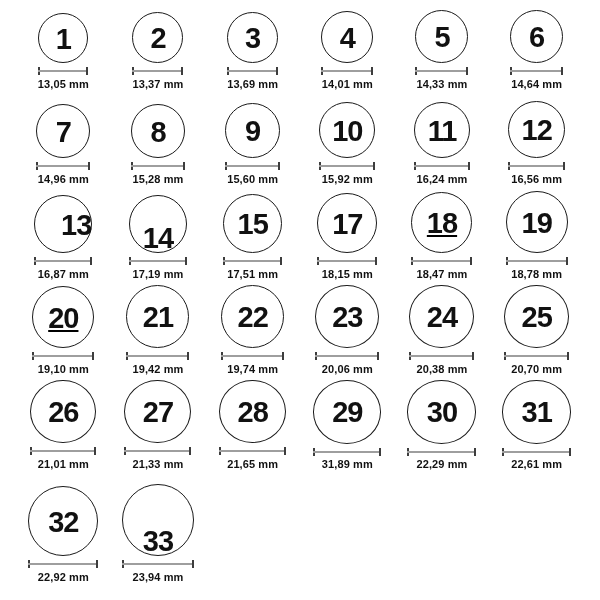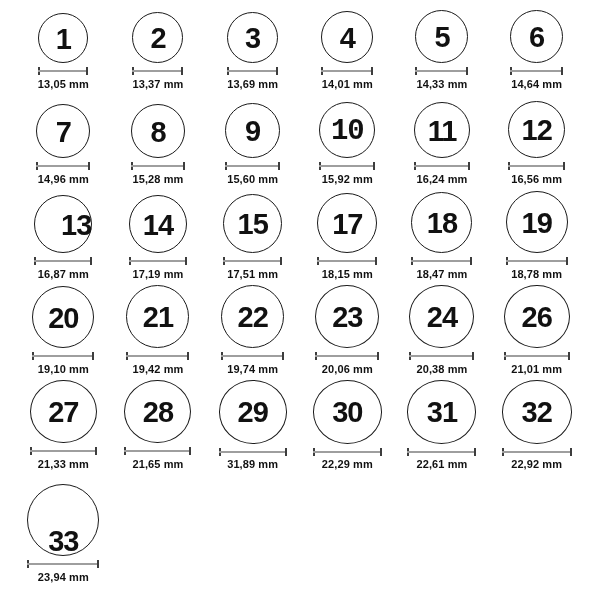--- a/index.html
+++ b/index.html
@@ -182,21 +182,21 @@
       <span class="num">9</span>
     </div>
     <div class="measure" style="width: 55px;">
       <span class="tick left"></span>
       <span class="bar"></span>
       <span class="tick right"></span>
     </div>
     <div class="label">15,60 mm</div>
   </div>
       <div class="cell">
-    <div class="circle" style="width: 56px; height: 56px; font-family: Liberation Mono, monospace;">
+    <div class="circle" style="width: 56px; height: 56px;">
       <span class="num">10</span>
     </div>
     <div class="measure" style="width: 56px;">
       <span class="tick left"></span>
       <span class="bar"></span>
       <span class="tick right"></span>
     </div>
     <div class="label">15,92 mm</div>
   </div>
       <div class="cell">
@@ -226,21 +226,21 @@
       <span class="num">13</span>
     </div>
     <div class="measure" style="width: 58px;">
       <span class="tick left"></span>
       <span class="bar"></span>
       <span class="tick right"></span>
     </div>
     <div class="label">16,87 mm</div>
   </div>
       <div class="cell">
-    <div class="circle" style="width: 58px; height: 58px;">
+    <div class="circle" style="width: 58px; height: 58px; align-items: flex-end;">
       <span class="num">14</span>
     </div>
     <div class="measure" style="width: 58px;">
       <span class="tick left"></span>
       <span class="bar"></span>
       <span class="tick right"></span>
     </div>
     <div class="label">17,19 mm</div>
   </div>
       <div class="cell">
@@ -259,21 +259,21 @@
       <span class="num">17</span>
     </div>
     <div class="measure" style="width: 60px;">
       <span class="tick left"></span>
       <span class="bar"></span>
       <span class="tick right"></span>
     </div>
     <div class="label">18,15 mm</div>
   </div>
       <div class="cell">
-    <div class="circle" style="width: 61px; height: 61px;">
+    <div class="circle" style="width: 61px; height: 61px; text-decoration: underline;">
       <span class="num">18</span>
     </div>
     <div class="measure" style="width: 61px;">
       <span class="tick left"></span>
       <span class="bar"></span>
       <span class="tick right"></span>
     </div>
     <div class="label">18,47 mm</div>
   </div>
       <div class="cell">
@@ -281,21 +281,21 @@
       <span class="num">19</span>
     </div>
     <div class="measure" style="width: 62px;">
       <span class="tick left"></span>
       <span class="bar"></span>
       <span class="tick right"></span>
     </div>
     <div class="label">18,78 mm</div>
   </div>
       <div class="cell">
-    <div class="circle" style="width: 62px; height: 62px;">
+    <div class="circle" style="width: 62px; height: 62px; text-decoration: underline;">
       <span class="num">20</span>
     </div>
     <div class="measure" style="width: 62px;">
       <span class="tick left"></span>
       <span class="bar"></span>
       <span class="tick right"></span>
     </div>
     <div class="label">19,10 mm</div>
   </div>
       <div class="cell">
@@ -334,20 +334,31 @@
       <div class="cell">
     <div class="circle" style="width: 65px; height: 65px;">
       <span class="num">24</span>
     </div>
     <div class="measure" style="width: 65px;">
       <span class="tick left"></span>
       <span class="bar"></span>
       <span class="tick right"></span>
     </div>
     <div class="label">20,38 mm</div>
+  </div>
+      <div class="cell">
+    <div class="circle" style="width: 65px; height: 65px;">
+      <span class="num">25</span>
+    </div>
+    <div class="measure" style="width: 65px;">
+      <span class="tick left"></span>
+      <span class="bar"></span>
+      <span class="tick right"></span>
+    </div>
+    <div class="label">20,70 mm</div>
   </div>
       <div class="cell">
     <div class="circle" style="width: 66px; height: 66px;">
       <span class="num">26</span>
     </div>
     <div class="measure" style="width: 66px;">
       <span class="tick left"></span>
       <span class="bar"></span>
       <span class="tick right"></span>
     </div>

